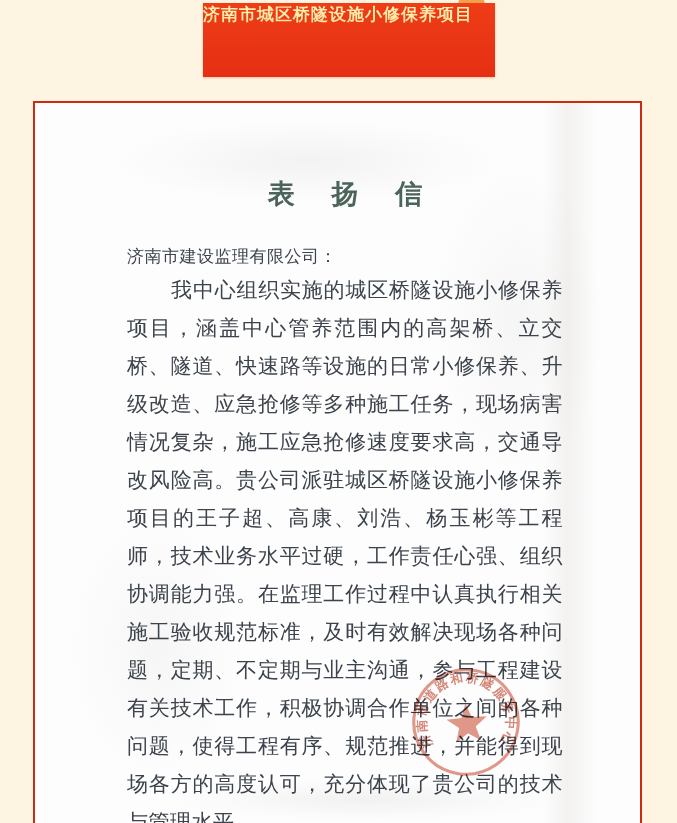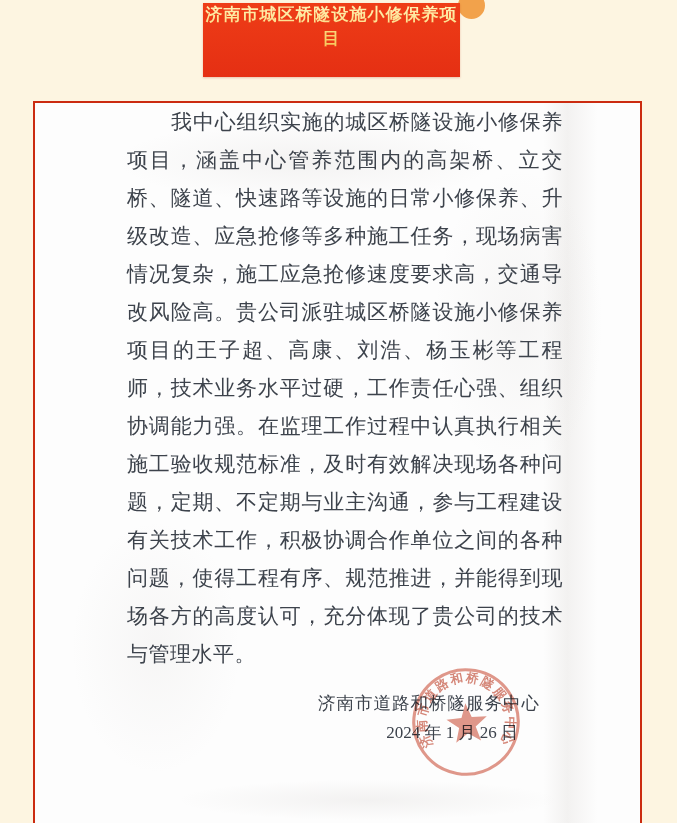--- a/index.html
+++ b/index.html
@@ -14,23 +14,23 @@
   
   .decor-circle {
     position:absolute; left:458px; top:-8px;
     width:27px; height:27px; border-radius:50%;
     background:#f2a24b;
   }
 
   
   .banner {
     position:absolute; left:203px; top:3px;
-    width:257px; height:74px;
+    width:292px; height:74px;
     background:linear-gradient(180deg,#ee3d17 0%, #e52f13 100%);
-    display:flex; flex-direction:column; justify-content:flex-start;
+    display:flex; flex-direction:row; justify-content:flex-start;
     text-align:center; gap:4px;
     box-shadow:0 1px 2px rgba(180,40,10,0.25);
   }
   .banner-line {
     font-weight:700; font-size:17px; line-height:24px;
     letter-spacing:1px; color:#ffd76a;
     font-family:"Liberation Sans", sans-serif;
   }
   @supports (-webkit-background-clip: text) {
     .banner-line {
@@ -107,20 +107,22 @@
 <div class="decor-circle"></div>
 
 <div class="banner">
   <div class="banner-line">济南市城区桥隧设施小修保养项目</div>
 </div>
 
 <div class="paper">
   <div class="scan-shade"></div>
 
   <div class="letter-content">
+    <div class="letter-title">表 扬 信</div>
+    <p class="salutation">济南市建设监理有限公司：</p>
     <p class="para">我中心组织实施的城区桥隧设施小修保养项目，涵盖中心管养范围内的高架桥、立交桥、隧道、快速路等设施的日常小修保养、升级改造、应急抢修等多种施工任务，现场病害情况复杂，施工应急抢修速度要求高，交通导改风险高。贵公司派驻城区桥隧设施小修保养项目的王子超、高康、刘浩、杨玉彬等工程师，技术业务水平过硬，工作责任心强、组织协调能力强。在监理工作过程中认真执行相关施工验收规范标准，及时有效解决现场各种问题，定期、不定期与业主沟通，参与工程建设有关技术工作，积极协调合作单位之间的各种问题，使得工程有序、规范推进，并能得到现场各方的高度认可，充分体现了贵公司的技术与管理水平。</p>
     <div class="sign-block">
       <div class="signature">济南市道路和桥隧服务中心</div>
       <div class="date">2024 年 1 月 26 日</div>
     </div>
   </div>
 
   <svg class="seal" viewBox="0 0 120 120" aria-hidden="true">
     <defs>
       <path id="sealTextArc" d="M 60,60 m -41.5,0 a 41.5,41.5 0 1,1 83,0 a 41.5,41.5 0 1,1 -83,0"></path>

